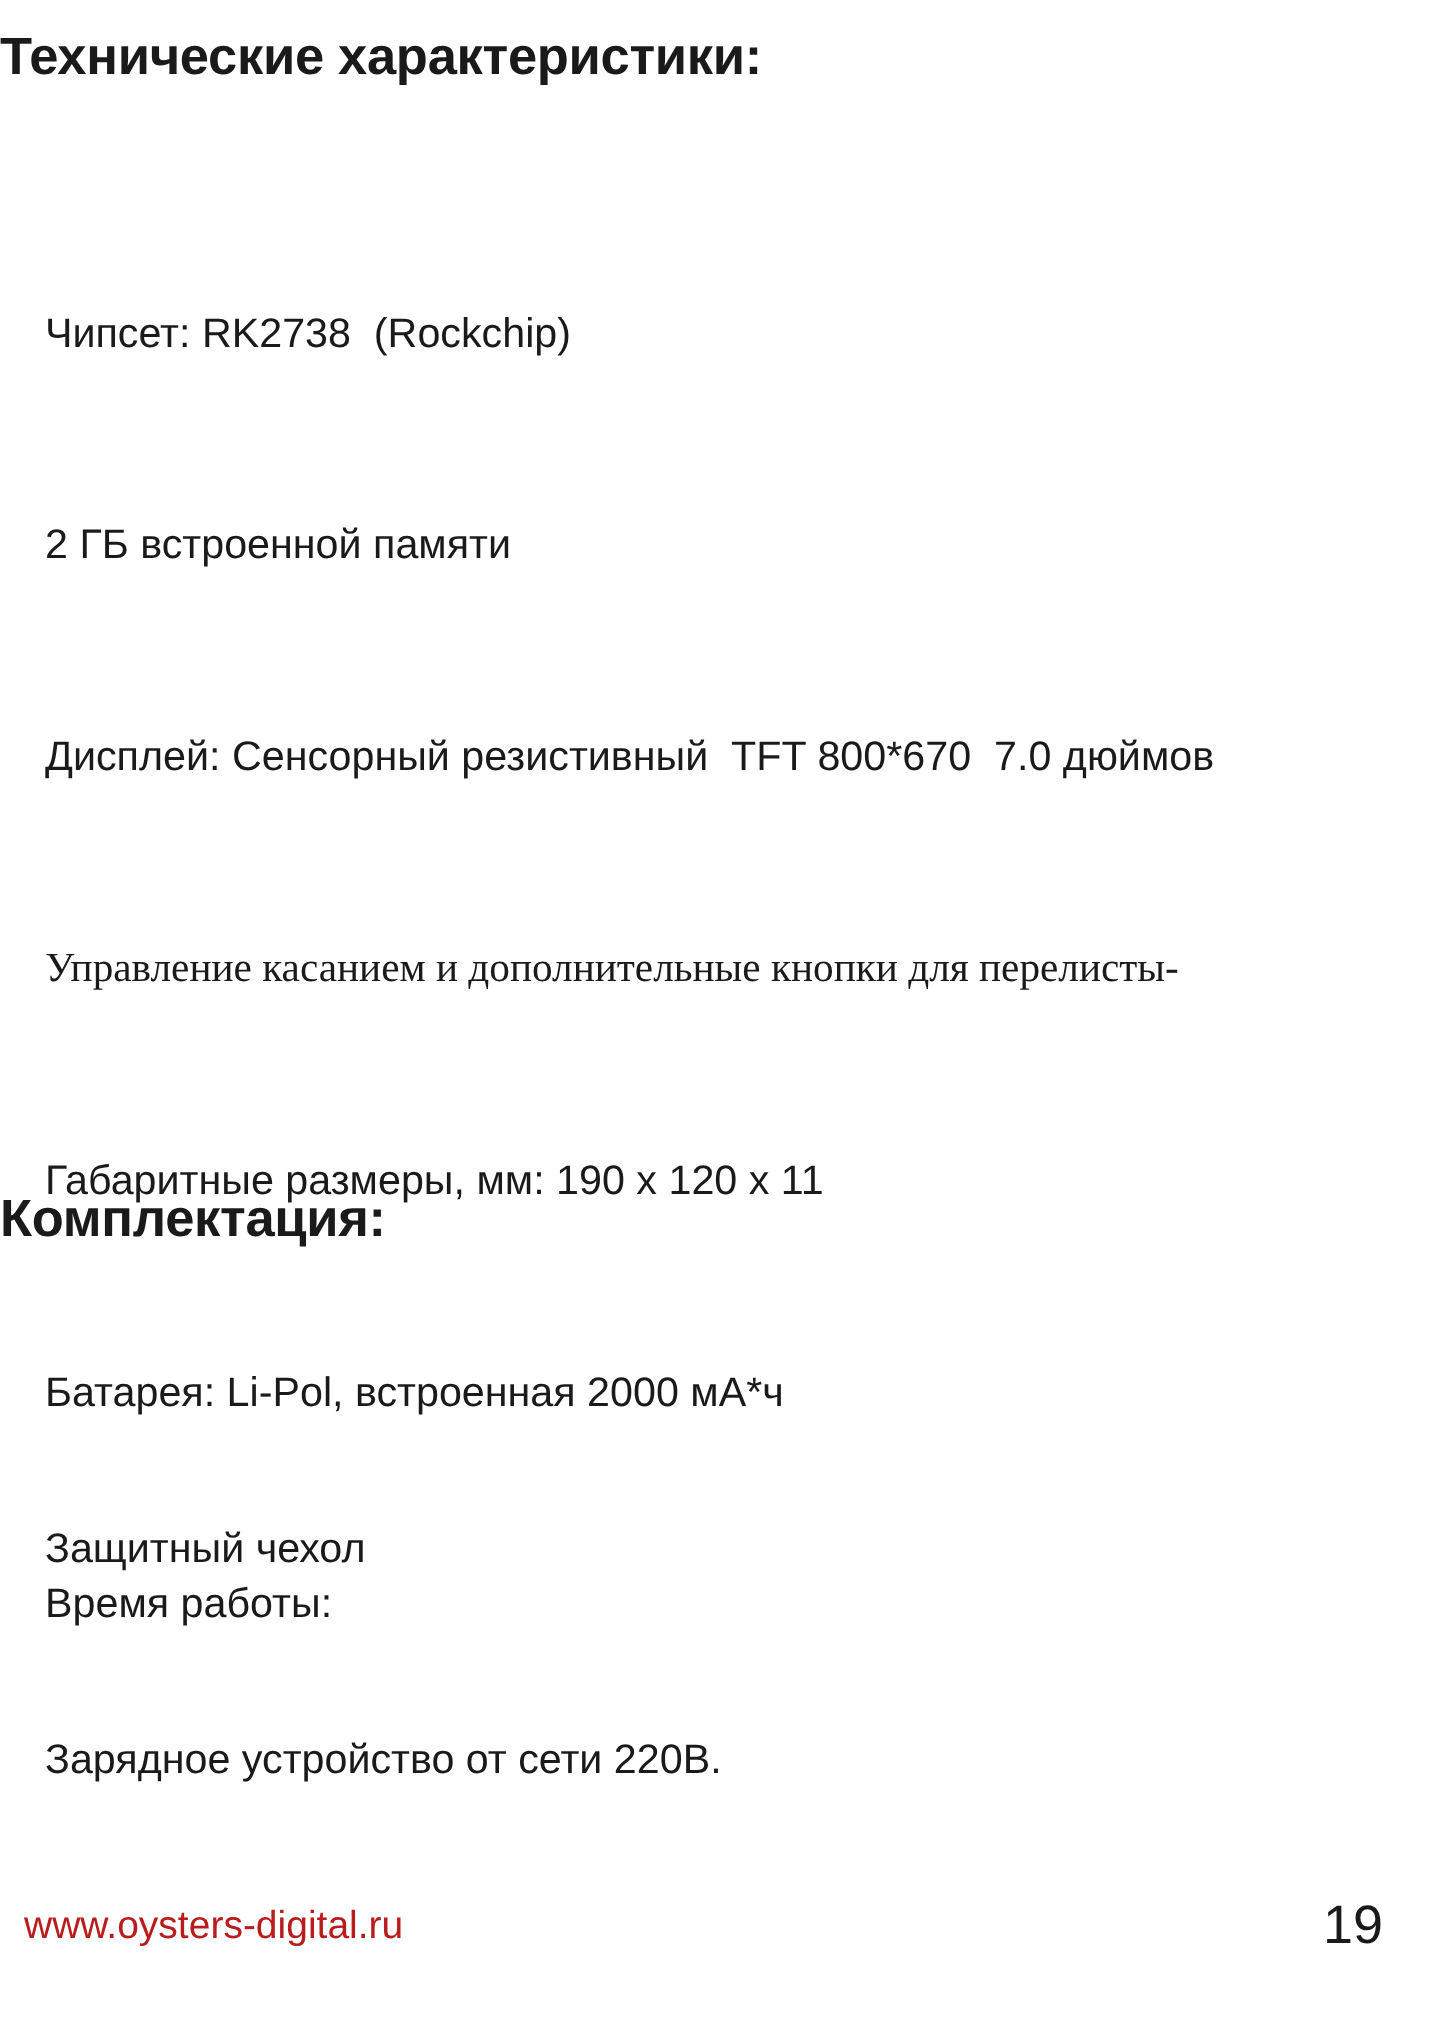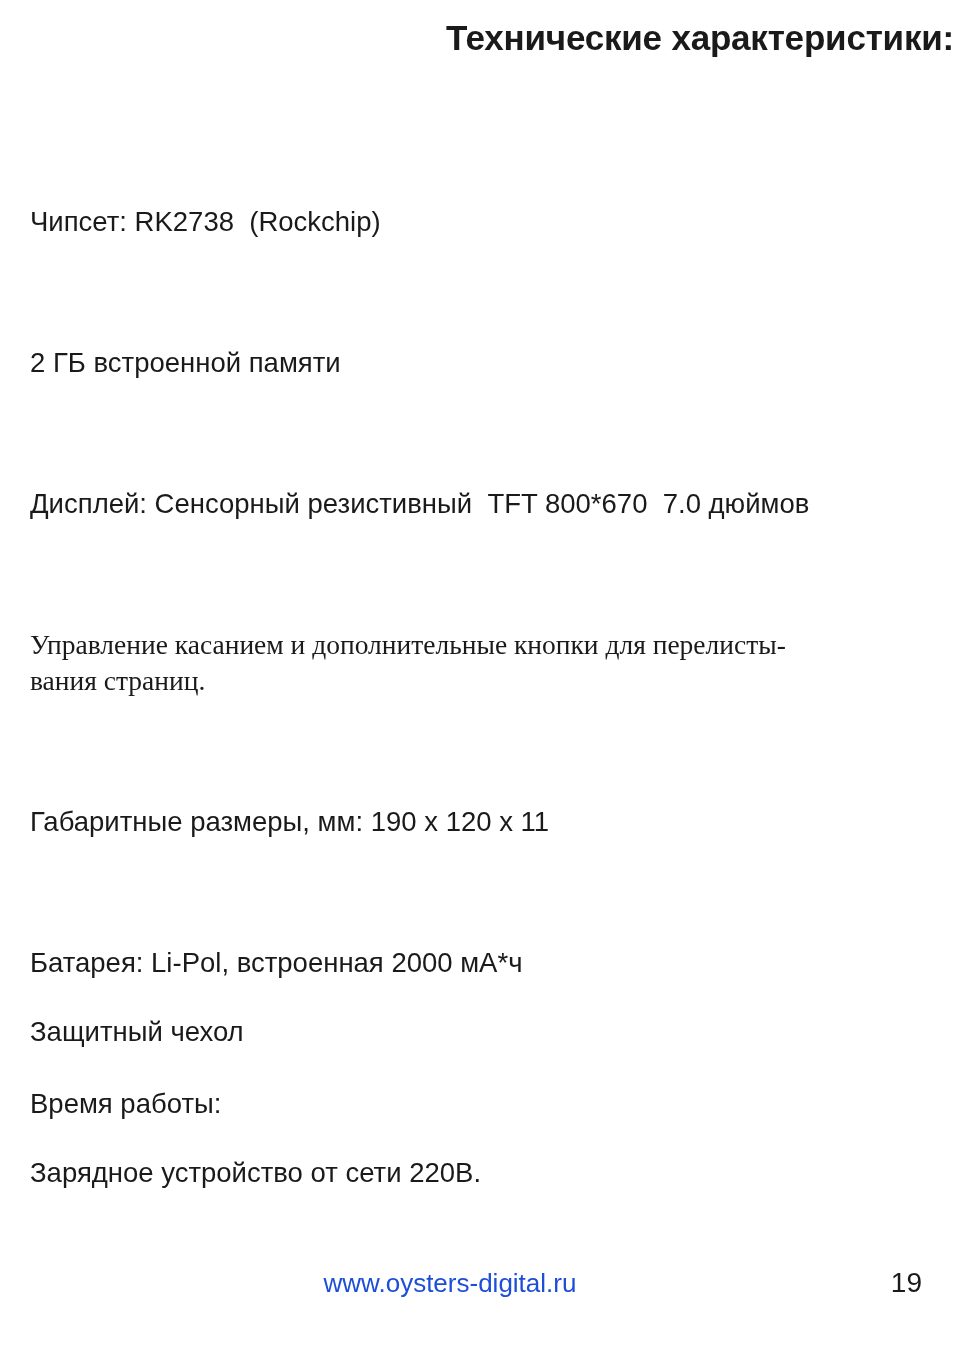--- a/index.html
+++ b/index.html
@@ -19,21 +19,21 @@
 
   .page {
     position: relative;
     width: 954px;
     height: 1345px;
     box-sizing: border-box;
   }
 
   
   .section-heading {
-    text-align: right;
+    text-align: left;
     font-weight: bold;
     font-size: 35px;
     line-height: 42px;
     letter-spacing: -0.2px;
     color: #1a1a1a;
     margin: 0;
     padding: 0;
   }
 
   #specs-heading {
@@ -84,33 +84,33 @@
   
   .footer {
     position: absolute;
     left: 0;
     top: 1266px;
     width: 954px;
     height: 44px;
   }
   .footer-url {
     position: absolute;
-    left: 3px;
+    left: 16px;
     top: 0;
     width: 894px;
-    text-align: center;
+    text-align: left;
     font-size: 26px;
     line-height: 34px;
-    color: #1d4ed8;
+    color: #b91c1c;
   }
   .footer-pagenum {
     position: absolute;
     right: 32px;
     top: 0;
-    font-size: 28px;
+    font-size: 36px;
     line-height: 34px;
     color: #1a1a1a;
     text-align: right;
   }
 </style>
 </head>
 <body>
 
 <div class="page">
 
@@ -119,21 +119,20 @@
   <div class="body-block" id="specs-body">
 
     <span class="text-line">Чипсет: RK2738  (Rockchip)</span>
 
     <span class="text-line">2 ГБ встроенной памяти</span>
 
     <span class="text-line">Дисплей: Сенсорный резистивный  TFT 800*670  7.0 дюймов</span>
 
     <span class="wrap-para">
       <span class="hyphen-break">Управление касанием и дополнительные кнопки для перелисты-</span><br>
-      <span>вания страниц.</span>
     </span>
 
     <span class="text-line">Габаритные размеры, мм: 190 x 120 x 11</span>
 
     <span class="text-line">Батарея: Li-Pol, встроенная 2000 мА*ч</span>
 
     <span class="text-line">Время работы:</span>
 
 
     
@@ -146,20 +145,21 @@
 
     
 
     
 
     
 
     
   </div>
 
+  <h1 class="section-heading" id="package-heading">Комплектация:</h1>
 
   <div class="body-block" id="package-body">
 
 
     <span class="text-line">Защитный чехол</span>
 
     <span class="text-line">Зарядное устройство от сети 220В.</span>
 
     
 

